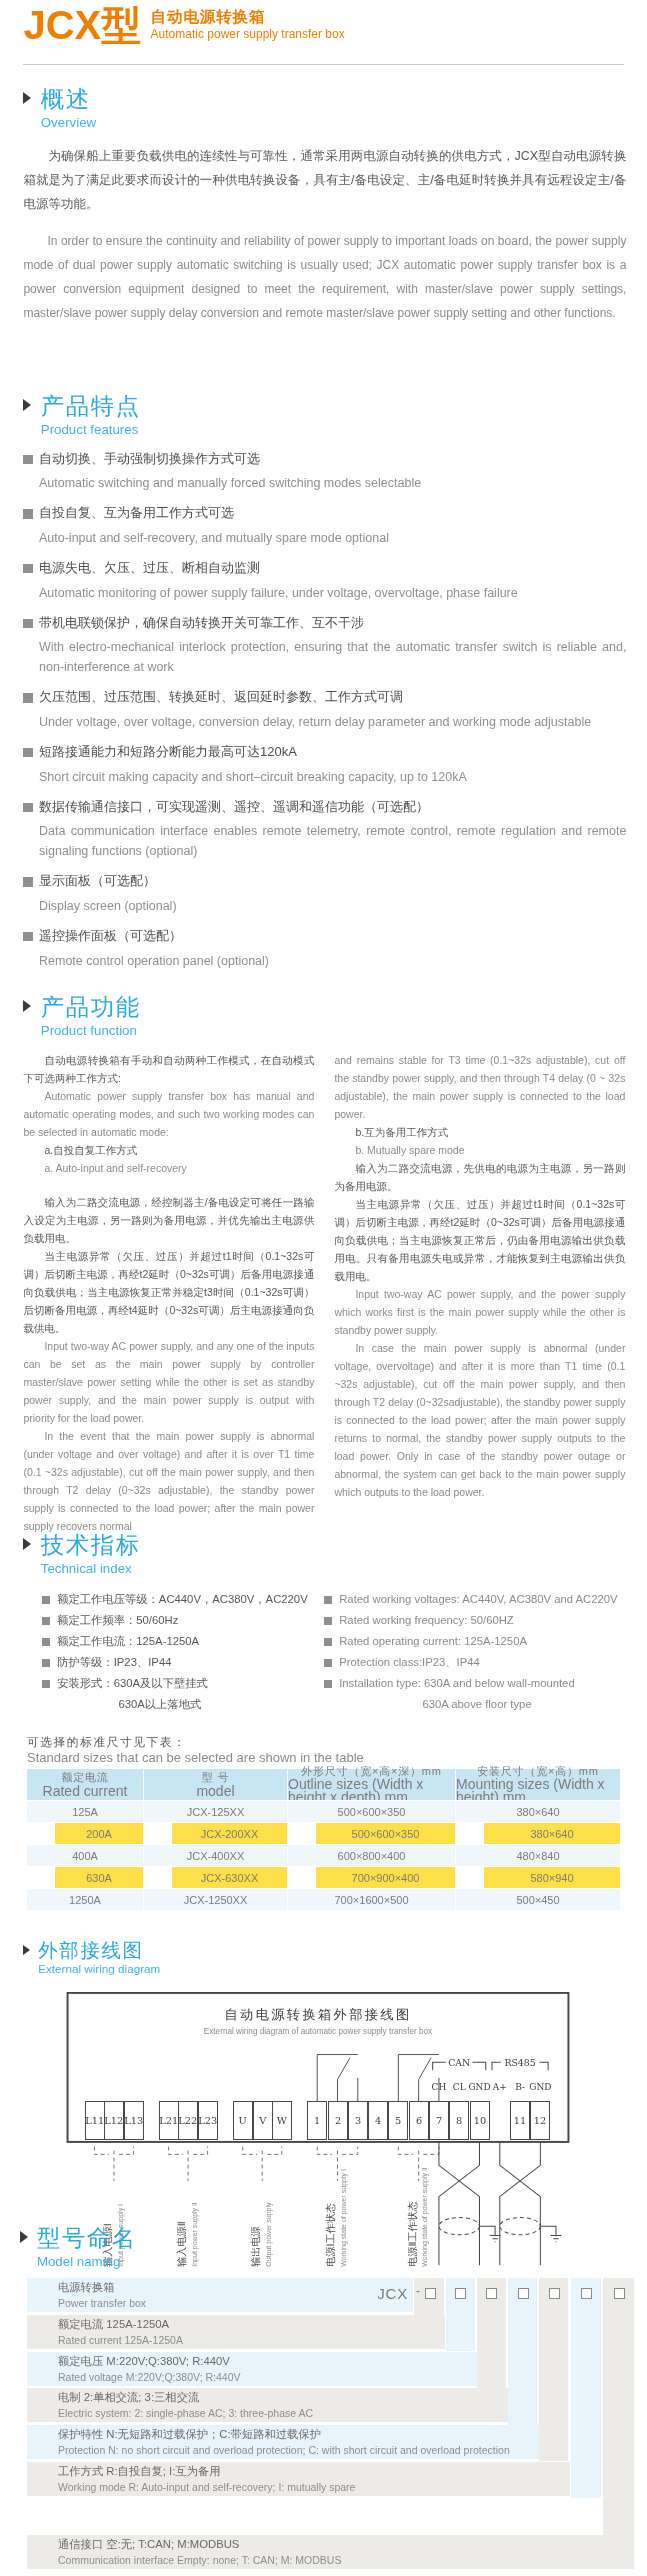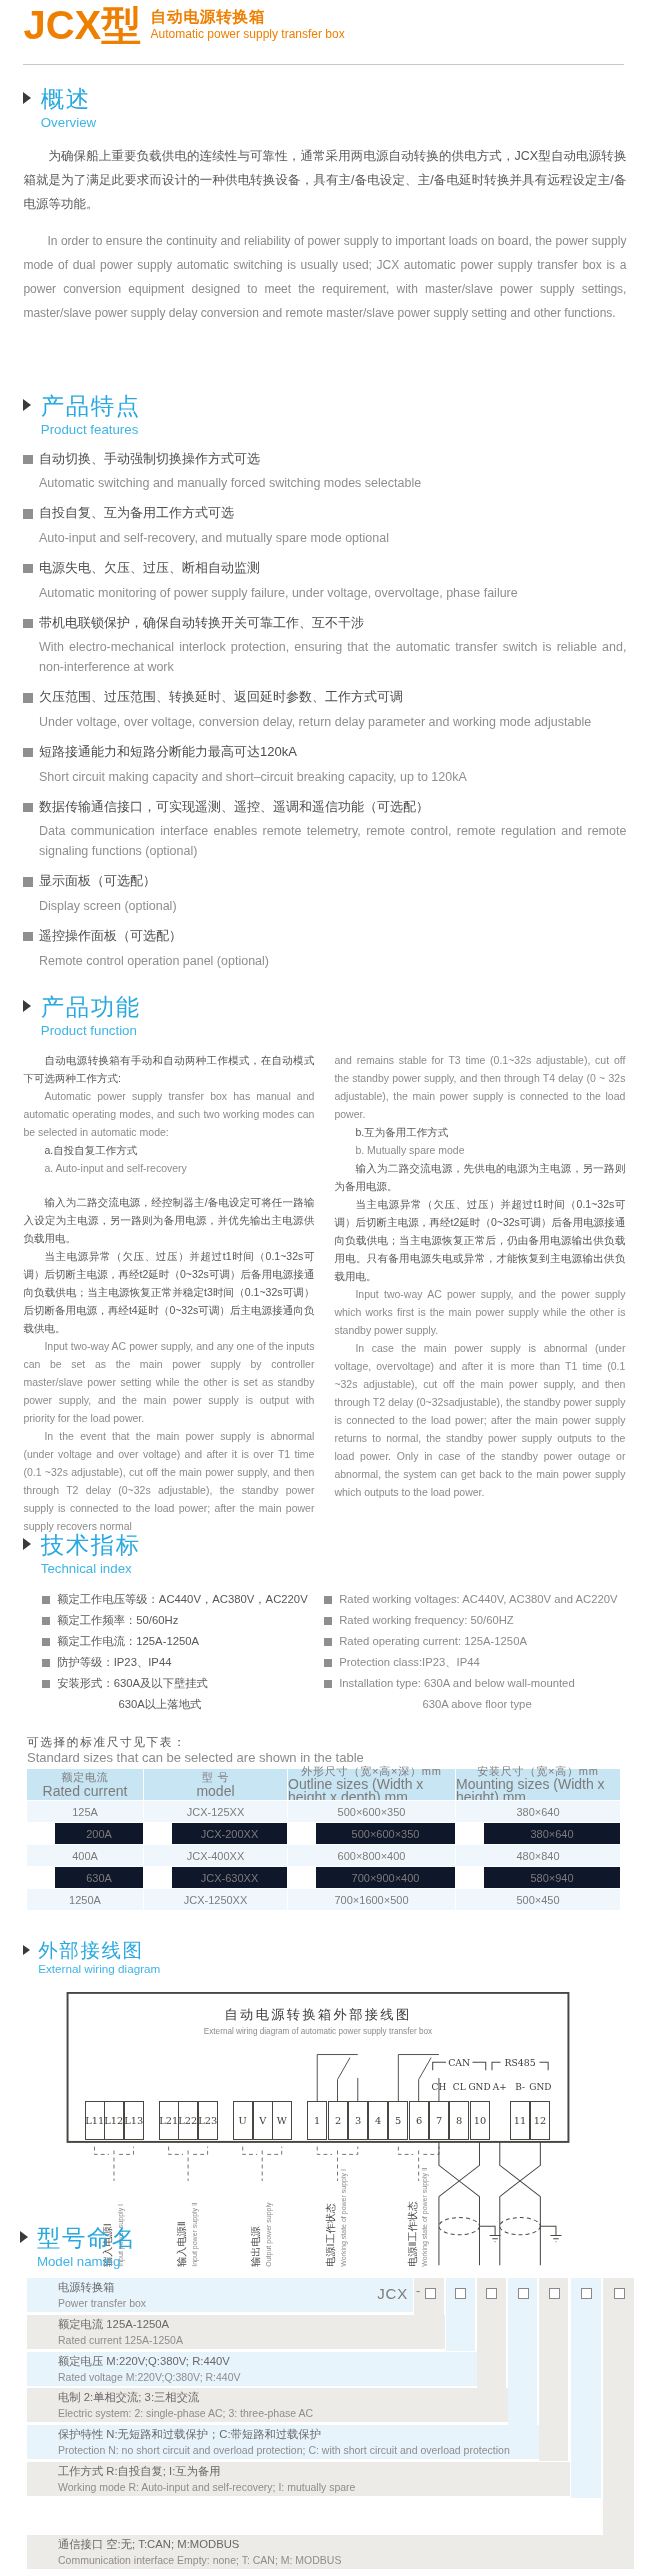--- a/index.html
+++ b/index.html
@@ -51,21 +51,21 @@
   .intro-cn{font-size:11.7px;color:#595757;letter-spacing:1.6px;line-height:17px;}
   .intro-en{font-size:13px;color:#8b8b8b;line-height:15.6px;}
   #sizes-table{position:absolute;left:27px;top:1769px;width:593px;font-size:11px;color:#7d7b7b;}
   .trow{display:grid;grid-template-columns:117px 144px 168px 164px;}
   .tcellh{background:#c8e5f4;height:31px;display:flex;flex-direction:column;align-items:center;justify-content:center;
           border-right:1.6px solid #fff;line-height:13.3px;}
   .tcellh:last-child,.tcelld:last-child{border-right:none;}
   .tcelld{height:21px;display:flex;align-items:center;justify-content:center;border-right:1.6px solid #fff;
           border-top:1.6px solid #fff;}
   .rodd .tcelld{background:#eff7fc;}
-  .reven .tcelld{background:#0f172a;margin-left:28px;}
+  .reven .tcelld{background:#fde047;margin-left:28px;}
   .hcn{font-size:11px;letter-spacing:0.8px;}
   .hen{font-size:14px;}
   
   #sec-wiring-head{position:absolute;left:23.4px;top:1939px;}
   #sec-wiring-head .sec-cn{font-size:19.5px;line-height:22px;}
   #sec-wiring-head .sec-en{font-size:11.7px;line-height:16.4px;}
   #sec-wiring-head .tri{border-left-width:7px;border-top-width:5.5px;border-bottom-width:5.5px;margin-top:5.5px;margin-right:7.8px;}
   #diagram{position:absolute;left:66px;top:1992px;width:504px;height:278px;}
   #diagram svg{position:absolute;left:0;top:0;}
   .tcell{position:absolute;top:109px;width:20px;height:39px;border:1.6px solid #4a4642;background:#fff;

